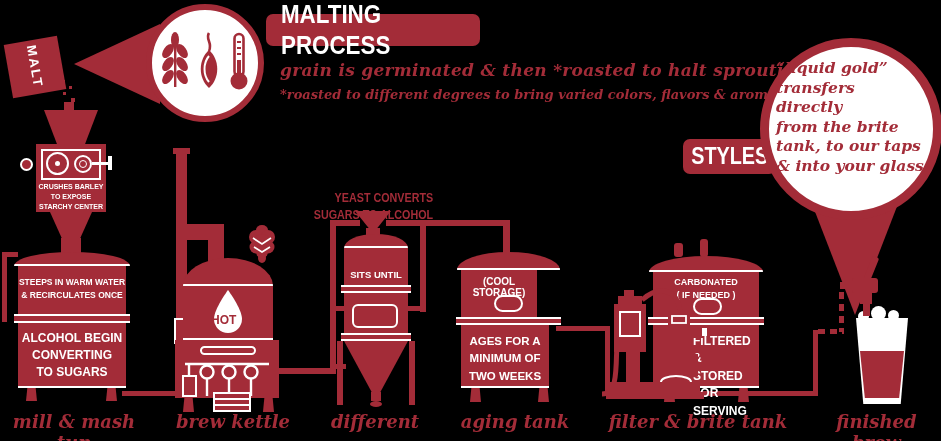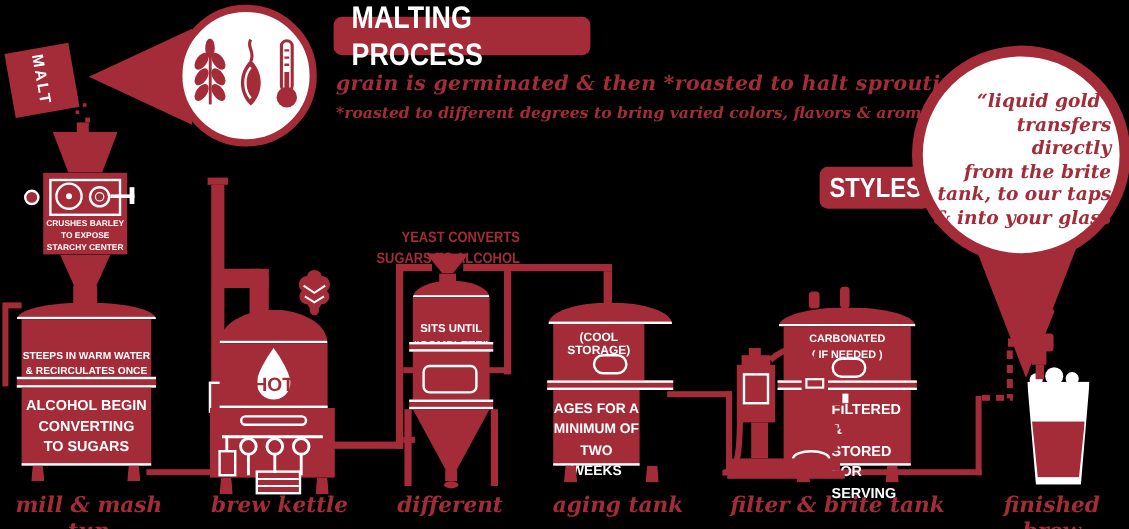--- a/index.html
+++ b/index.html
@@ -65,32 +65,32 @@
     <span>
       <svg width="20" height="60" viewBox="0 0 20 60">
         <rect x="5.5" y="3" width="9" height="42" rx="4.5" fill="#fff" stroke="#A32C38" stroke-width="2.6"></rect>
         <line x1="8" y1="11" x2="12" y2="11" stroke="#A32C38" stroke-width="2"></line>
         <line x1="8" y1="17" x2="12" y2="17" stroke="#A32C38" stroke-width="2"></line>
         <line x1="8" y1="23" x2="12" y2="23" stroke="#A32C38" stroke-width="2"></line>
         <rect x="8" y="29" width="4" height="18" fill="#A32C38"></rect>
         <circle cx="10" cy="50" r="8.5" fill="#A32C38"></circle>
       </svg></span>
   </div>
-  <div class="a banner" style="left:266px;top:14px;width:214px;height:32px;font-size:26px;z-index:1;margin-left:12px;">
+  <div class="a banner" style="left:266px;top:14px;width:214px;height:32px;font-size:26px;z-index:1;">
     <span class="cx">MALTING PROCESS</span>
   </div>
   <div class="a script" style="left:280px;top:60px;width:462px;font-size:17px;text-align:center;white-space:nowrap;letter-spacing:.3px;">grain is germinated &amp; then *roasted to halt sprouting</div>
   <div class="a script" style="left:280px;top:87px;width:462px;font-size:13px;text-align:center;white-space:nowrap;">*roasted to different degrees to bring varied colors, flavors &amp; aromas</div>
 
   <div class="a banner" style="left:683px;top:139px;width:93px;height:35px;font-size:23px;z-index:1;">
     <span class="cx">STYLES</span>
   </div>
   <div class="a" style="left:795px;top:160px;width:0;height:0;border-left:60px solid transparent;border-right:60px solid transparent;border-top:155px solid var(--red);z-index:1;"></div>
   <div class="a" style="left:760px;top:38px;width:182px;height:182px;border-radius:50%;background:#fff;border:9px solid var(--red);z-index:2;"></div>
-  <div class="a script" style="left:776px;top:74px;width:150px;font-size:15.5px;line-height:1.26;text-align:right;white-space:pre-line;z-index:3;">“liquid gold”
+  <div class="a script" style="left:776px;top:58px;width:150px;font-size:15.5px;line-height:1.26;text-align:left;white-space:pre-line;z-index:3;">“liquid gold”
 transfers directly
 from the brite
 tank, to our taps
 &amp; into your glass</div>
 
   <div class="a rb" style="left:64px;top:102px;width:10px;height:9px;"></div>
   <div class="a rb" style="left:44px;top:110px;width:54px;height:34px;clip-path:polygon(0 0,100% 0,76% 100%,24% 100%);"></div>
   <div class="a rb" style="left:36px;top:144px;width:70px;height:68px;"></div>
   <div class="a" style="left:41px;top:149px;width:60px;height:31px;border:2px solid #fff;"></div>
   <div class="a rb" style="left:46px;top:152px;width:23px;height:23px;border:2px solid #fff;border-radius:50%;display:flex;align-items:center;justify-content:center;">
@@ -103,21 +103,21 @@
   <div class="a" style="left:108px;top:156px;width:4px;height:14px;background:#fff;"></div>
   <div class="a rb" style="left:20px;top:158px;width:13px;height:13px;border:2px solid #fff;border-radius:50%;"></div>
   <div class="a wt" style="left:36px;top:182px;width:70px;font-size:7px;line-height:1.45;">CRUSHES BARLEY
 TO EXPOSE
 STARCHY CENTER</div>
   <div class="a rb" style="left:50px;top:212px;width:42px;height:28px;clip-path:polygon(0 0,100% 0,70% 100%,30% 100%);"></div>
   <div class="a rb" style="left:61px;top:238px;width:20px;height:16px;"></div>
 
   <div class="a rb dome" style="left:14px;top:252px;width:116px;height:14px;"></div>
   <div class="a rb" style="left:18px;top:266px;width:108px;height:48px;">
-    <div class="wt" style="margin-top:24px;font-size:8.5px;line-height:1.5;">STEEPS IN WARM WATER
+    <div class="wt" style="margin-top:10px;font-size:8.5px;line-height:1.5;">STEEPS IN WARM WATER
 &amp; RECIRCULATES ONCE</div>
   </div>
   <div class="a band" style="left:14px;top:314px;width:116px;height:9px;"></div>
   <div class="a rb" style="left:18px;top:323px;width:108px;height:65px;border-bottom:2px solid #fff;">
     <div class="wt" style="margin-top:7px;font-size:12px;line-height:1.4;">ALCOHOL BEGIN
 CONVERTING
 TO SUGARS</div>
   </div>
   <div class="a leg" style="left:26px;top:388px;width:11px;height:13px;"></div>
   <div class="a leg" style="left:106px;top:388px;width:11px;height:13px;"></div>
@@ -145,21 +145,21 @@
       </g>
       <path d="M7,14 L16,20 L25,14" stroke="#fff" stroke-width="1.6" fill="none"></path>
       <path d="M8,23 L16,28 L24,23" stroke="#fff" stroke-width="1.6" fill="none"></path>
     </svg></span>
   <div class="a rb dome" style="left:183px;top:258px;width:90px;height:28px;"></div>
   <div class="a rb" style="left:183px;top:286px;width:90px;height:54px;border-bottom:2px solid #fff;"></div>
   <span class="a" style="left:211px;top:289px;">
     <svg width="34" height="46" viewBox="0 0 34 46">
       <path d="M17,1 C17,1 3,20 3,30 a14,14 0 0 0 28,0 C31,20 17,1 17,1 Z" fill="#fff"></path>
     </svg></span>
-  <div class="a rt" style="left:211px;top:313px;width:34px;font-size:16px;text-align:right;">HOT</div>
+  <div class="a rt" style="left:211px;top:313px;width:34px;font-size:12px;text-align:left;">HOT</div>
   <div class="a rb" style="left:175px;top:340px;width:104px;height:58px;"></div>
   <div class="a" style="left:200px;top:346px;width:56px;height:9px;border:2.5px solid #fff;border-radius:5px;"></div>
   <svg class="a" style="left:177px;top:358px;" width="100" height="40" viewBox="0 0 100 40">
     <line x1="8" y1="6" x2="92" y2="6" stroke="#fff" stroke-width="2.4"></line>
     <circle cx="30" cy="14" r="6.5" fill="#A32C38" stroke="#fff" stroke-width="2.4"></circle>
     <circle cx="52" cy="14" r="6.5" fill="#A32C38" stroke="#fff" stroke-width="2.4"></circle>
     <circle cx="74" cy="14" r="6.5" fill="#A32C38" stroke="#fff" stroke-width="2.4"></circle>
     <line x1="30" y1="21" x2="30" y2="38" stroke="#fff" stroke-width="2.4"></line>
     <line x1="52" y1="21" x2="52" y2="38" stroke="#fff" stroke-width="2.4"></line>
     <line x1="74" y1="21" x2="74" y2="38" stroke="#fff" stroke-width="2.4"></line>
@@ -200,21 +200,21 @@
   <div class="a rb" style="left:370px;top:401px;width:12px;height:6px;border-radius:50%;"></div>
   <div class="a script label" style="left:310px;top:411px;width:130px;">different</div>
 
   <div class="a rb" style="left:503px;top:226px;width:7px;height:30px;"></div>
   <div class="a rb dome" style="left:457px;top:252px;width:103px;height:18px;"></div>
   <div class="a rb" style="left:461px;top:270px;width:76px;height:47px;">
     <div class="wt" style="margin-top:6px;font-size:10px;">(COOL STORAGE)</div>
   </div>
   <div class="a pill" style="left:494px;top:295px;width:29px;height:17px;"></div>
   <div class="a band" style="left:456px;top:317px;width:105px;height:8px;"></div>
-  <div class="a rb" style="left:461px;top:325px;width:72px;height:63px;border-bottom:2px solid #fff;">
+  <div class="a rb" style="left:461px;top:325px;width:88px;height:63px;border-bottom:2px solid #fff;">
     <div class="wt" style="margin-top:8px;font-size:11.5px;line-height:1.5;">AGES FOR A
 MINIMUM OF
 TWO WEEKS</div>
   </div>
   <div class="a leg" style="left:470px;top:388px;width:11px;height:14px;"></div>
   <div class="a leg" style="left:538px;top:388px;width:11px;height:14px;"></div>
   <div class="a rb" style="left:556px;top:326px;width:54px;height:5px;"></div>
   <div class="a rb" style="left:605px;top:326px;width:5px;height:68px;"></div>
   <div class="a rb" style="left:605px;top:391px;width:213px;height:5px;"></div>
   <div class="a script label" style="left:450px;top:411px;width:130px;">aging tank</div>

